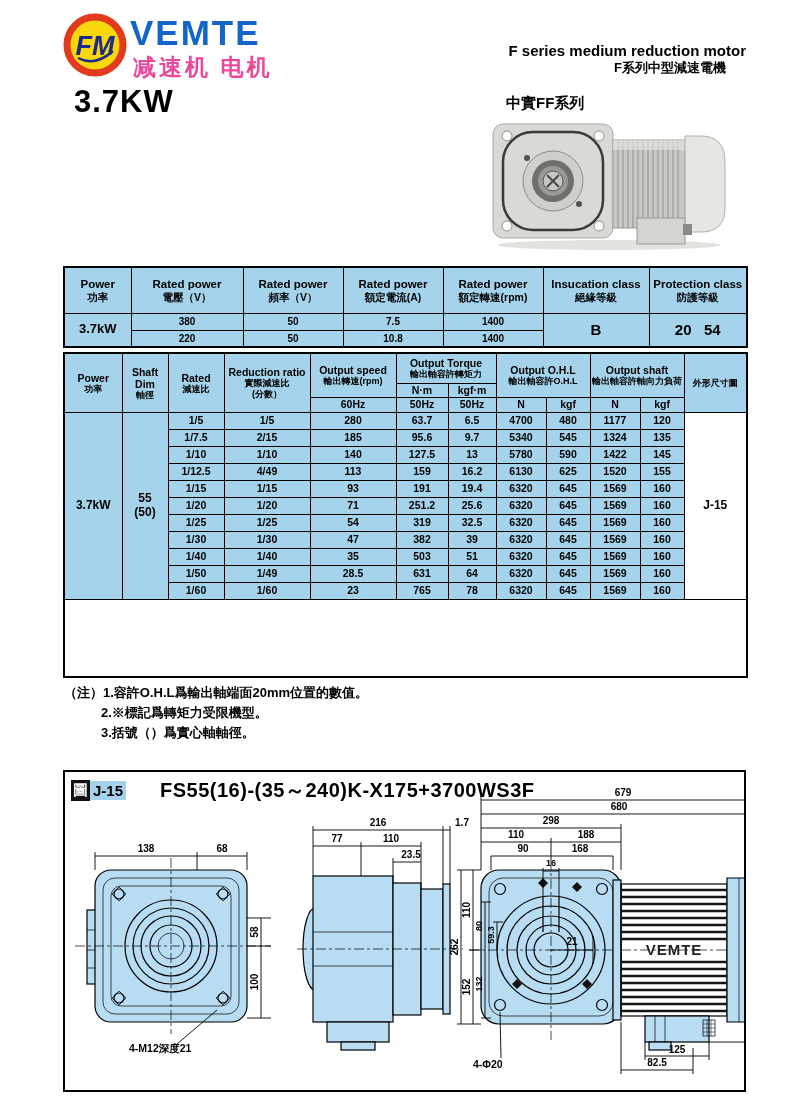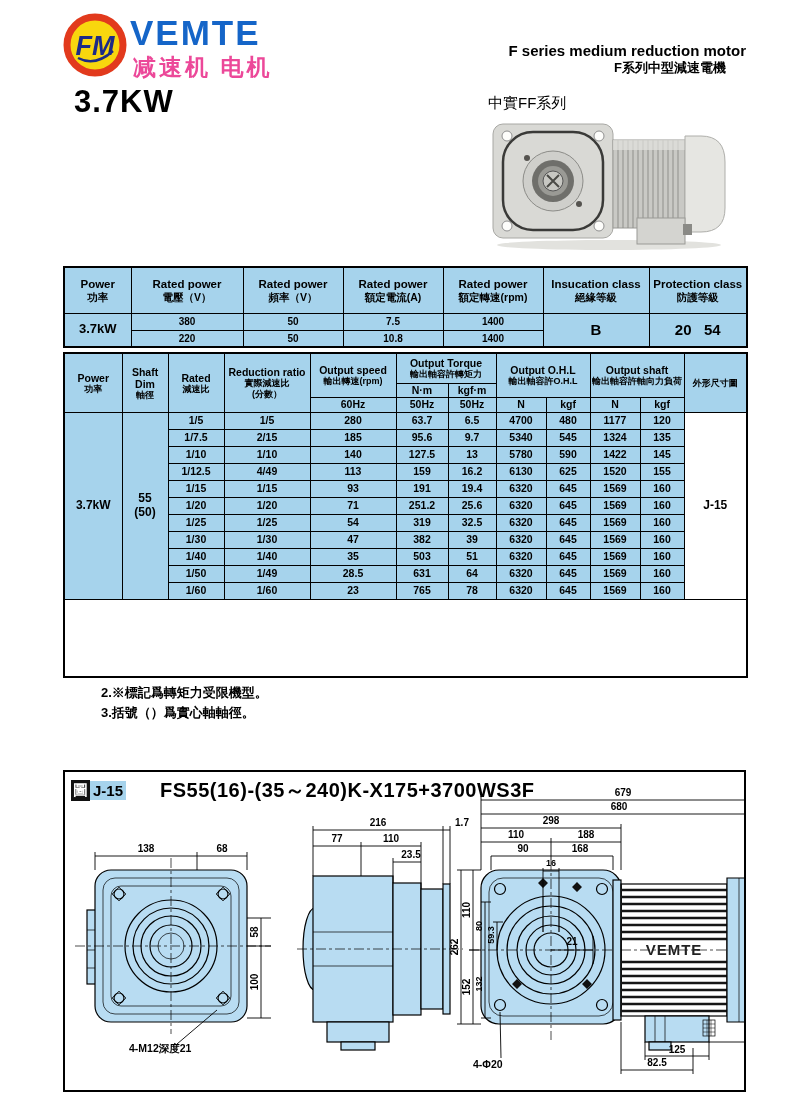--- a/index.html
+++ b/index.html
@@ -6,21 +6,21 @@
   .page{position:relative;width:800px;height:1100px;background:#fff;overflow:hidden;
         font-family:"Liberation Sans",sans-serif;color:#000;}
   
   .logo{position:absolute;left:62px;top:12px;}
   .brand-name{position:absolute;left:130px;top:13px;font-size:35px;font-weight:bold;letter-spacing:2px;}
   .brand-tagline{position:absolute;left:133px;top:52px;font-size:23px;font-weight:bold;letter-spacing:3px;}
   .series{position:absolute;left:420px;top:42px;width:326px;text-align:right;font-weight:bold;}
   .series .en{font-size:15px;}
   .series .zh{font-size:13px;margin-right:20px;}
   .power-title{position:absolute;left:74px;top:84px;font-size:31px;font-weight:bold;letter-spacing:1px;}
-  .sub-series{position:absolute;left:488px;top:94px;font-size:15px;font-weight:normal;}
+  .sub-series{position:absolute;left:506px;top:94px;font-size:15px;font-weight:bold;}
   .photo{position:absolute;left:487px;top:118px;}
   
   .spec-table{position:absolute;left:63px;width:683px;border-collapse:collapse;table-layout:fixed;
               background:#a6d3ec;text-align:center;font-weight:bold;}
   .spec-table th,.spec-table td{border:1px solid #000;padding:0;overflow:hidden;line-height:1.15;}
   .t1{top:266px;border:2px solid #000;}
   .t2{top:352px;border:2px solid #000;}
   .t1 thead tr{height:46px;}
   .t1 .en{font-size:11.5px;}
   .t1 .zh{font-size:10.5px;}
@@ -359,20 +359,21 @@
         </tr>
       </tbody>
     <tfoot>
       <tr>
           <td colspan="12"></td>
         </tr>
     </tfoot>
   </table>
 
   <div class="notes">
+    <div>（注）1.容許O.H.L爲輸出軸端面20mm位置的數值。</div>
     <div class="indent">2.※標記爲轉矩力受限機型。</div>
     <div class="indent">3.括號（）爲實心軸軸徑。</div>
   </div>
 
   <div class="dwg">
     <div class="dwg-title">
       <span class="tag">圖</span>
       <span class="code">J-15</span>
       <span class="model">FS55(16)-(35～240)K-X175+3700WS3F</span>
     </div>

